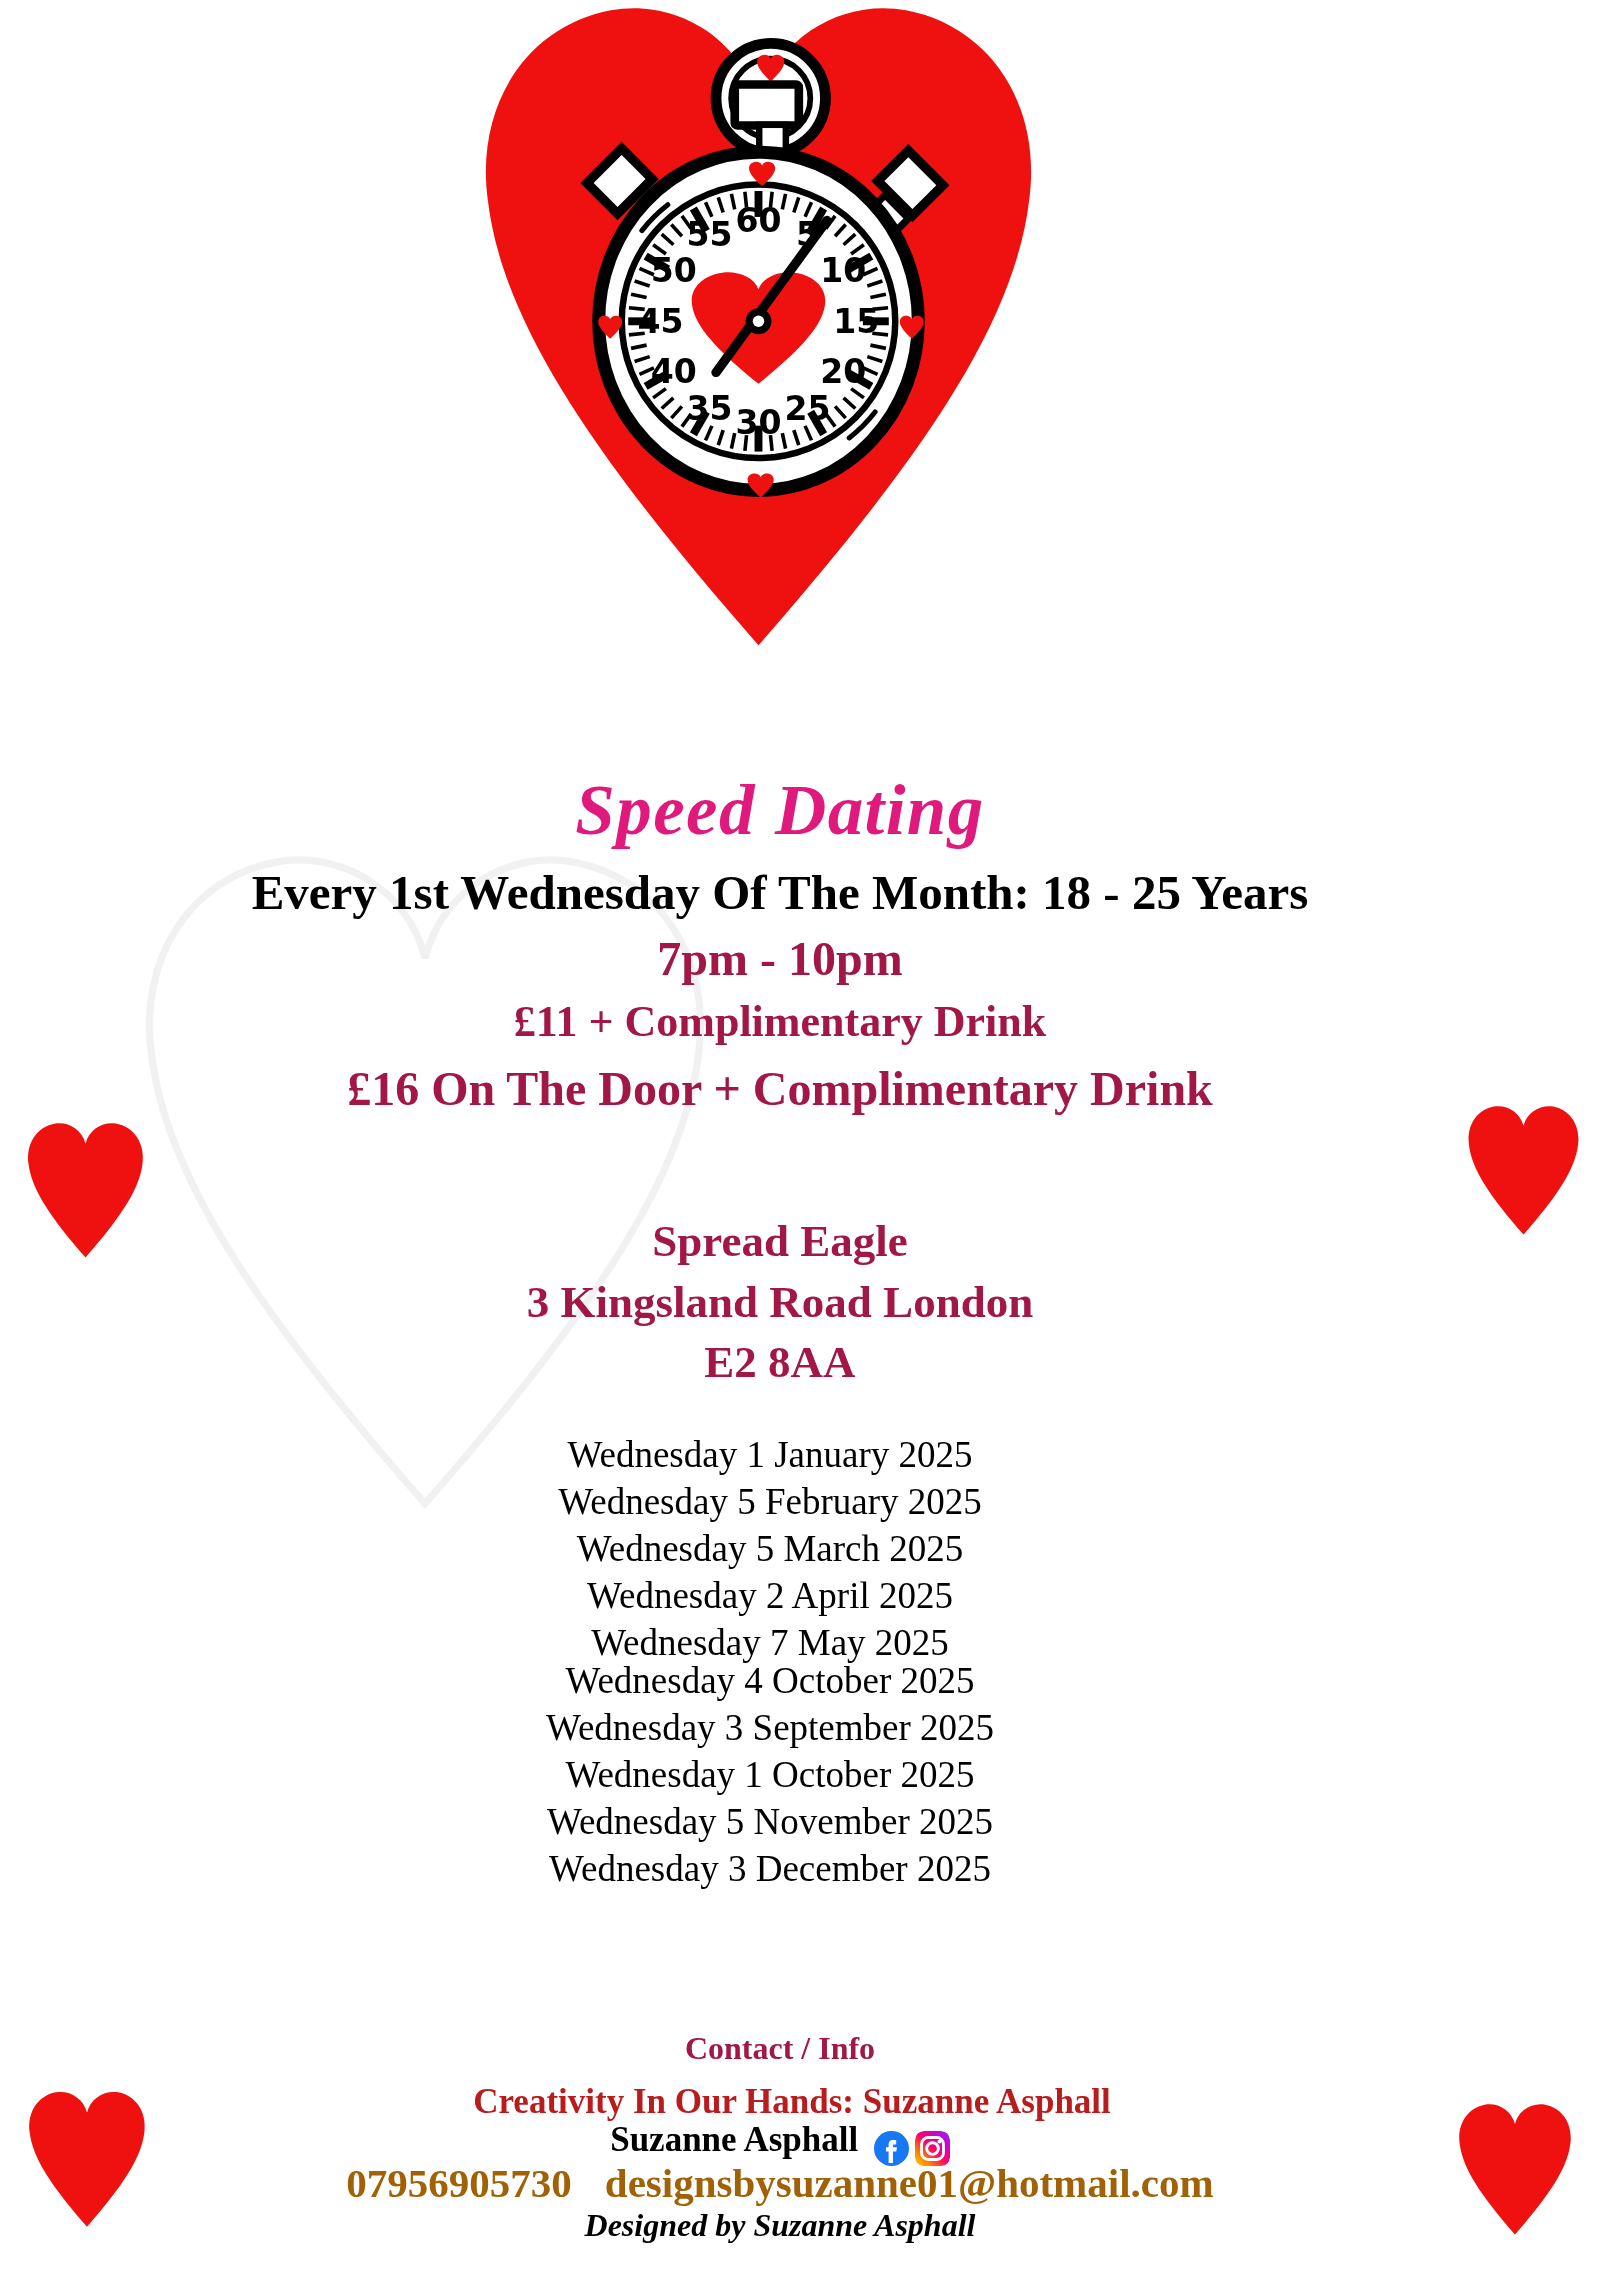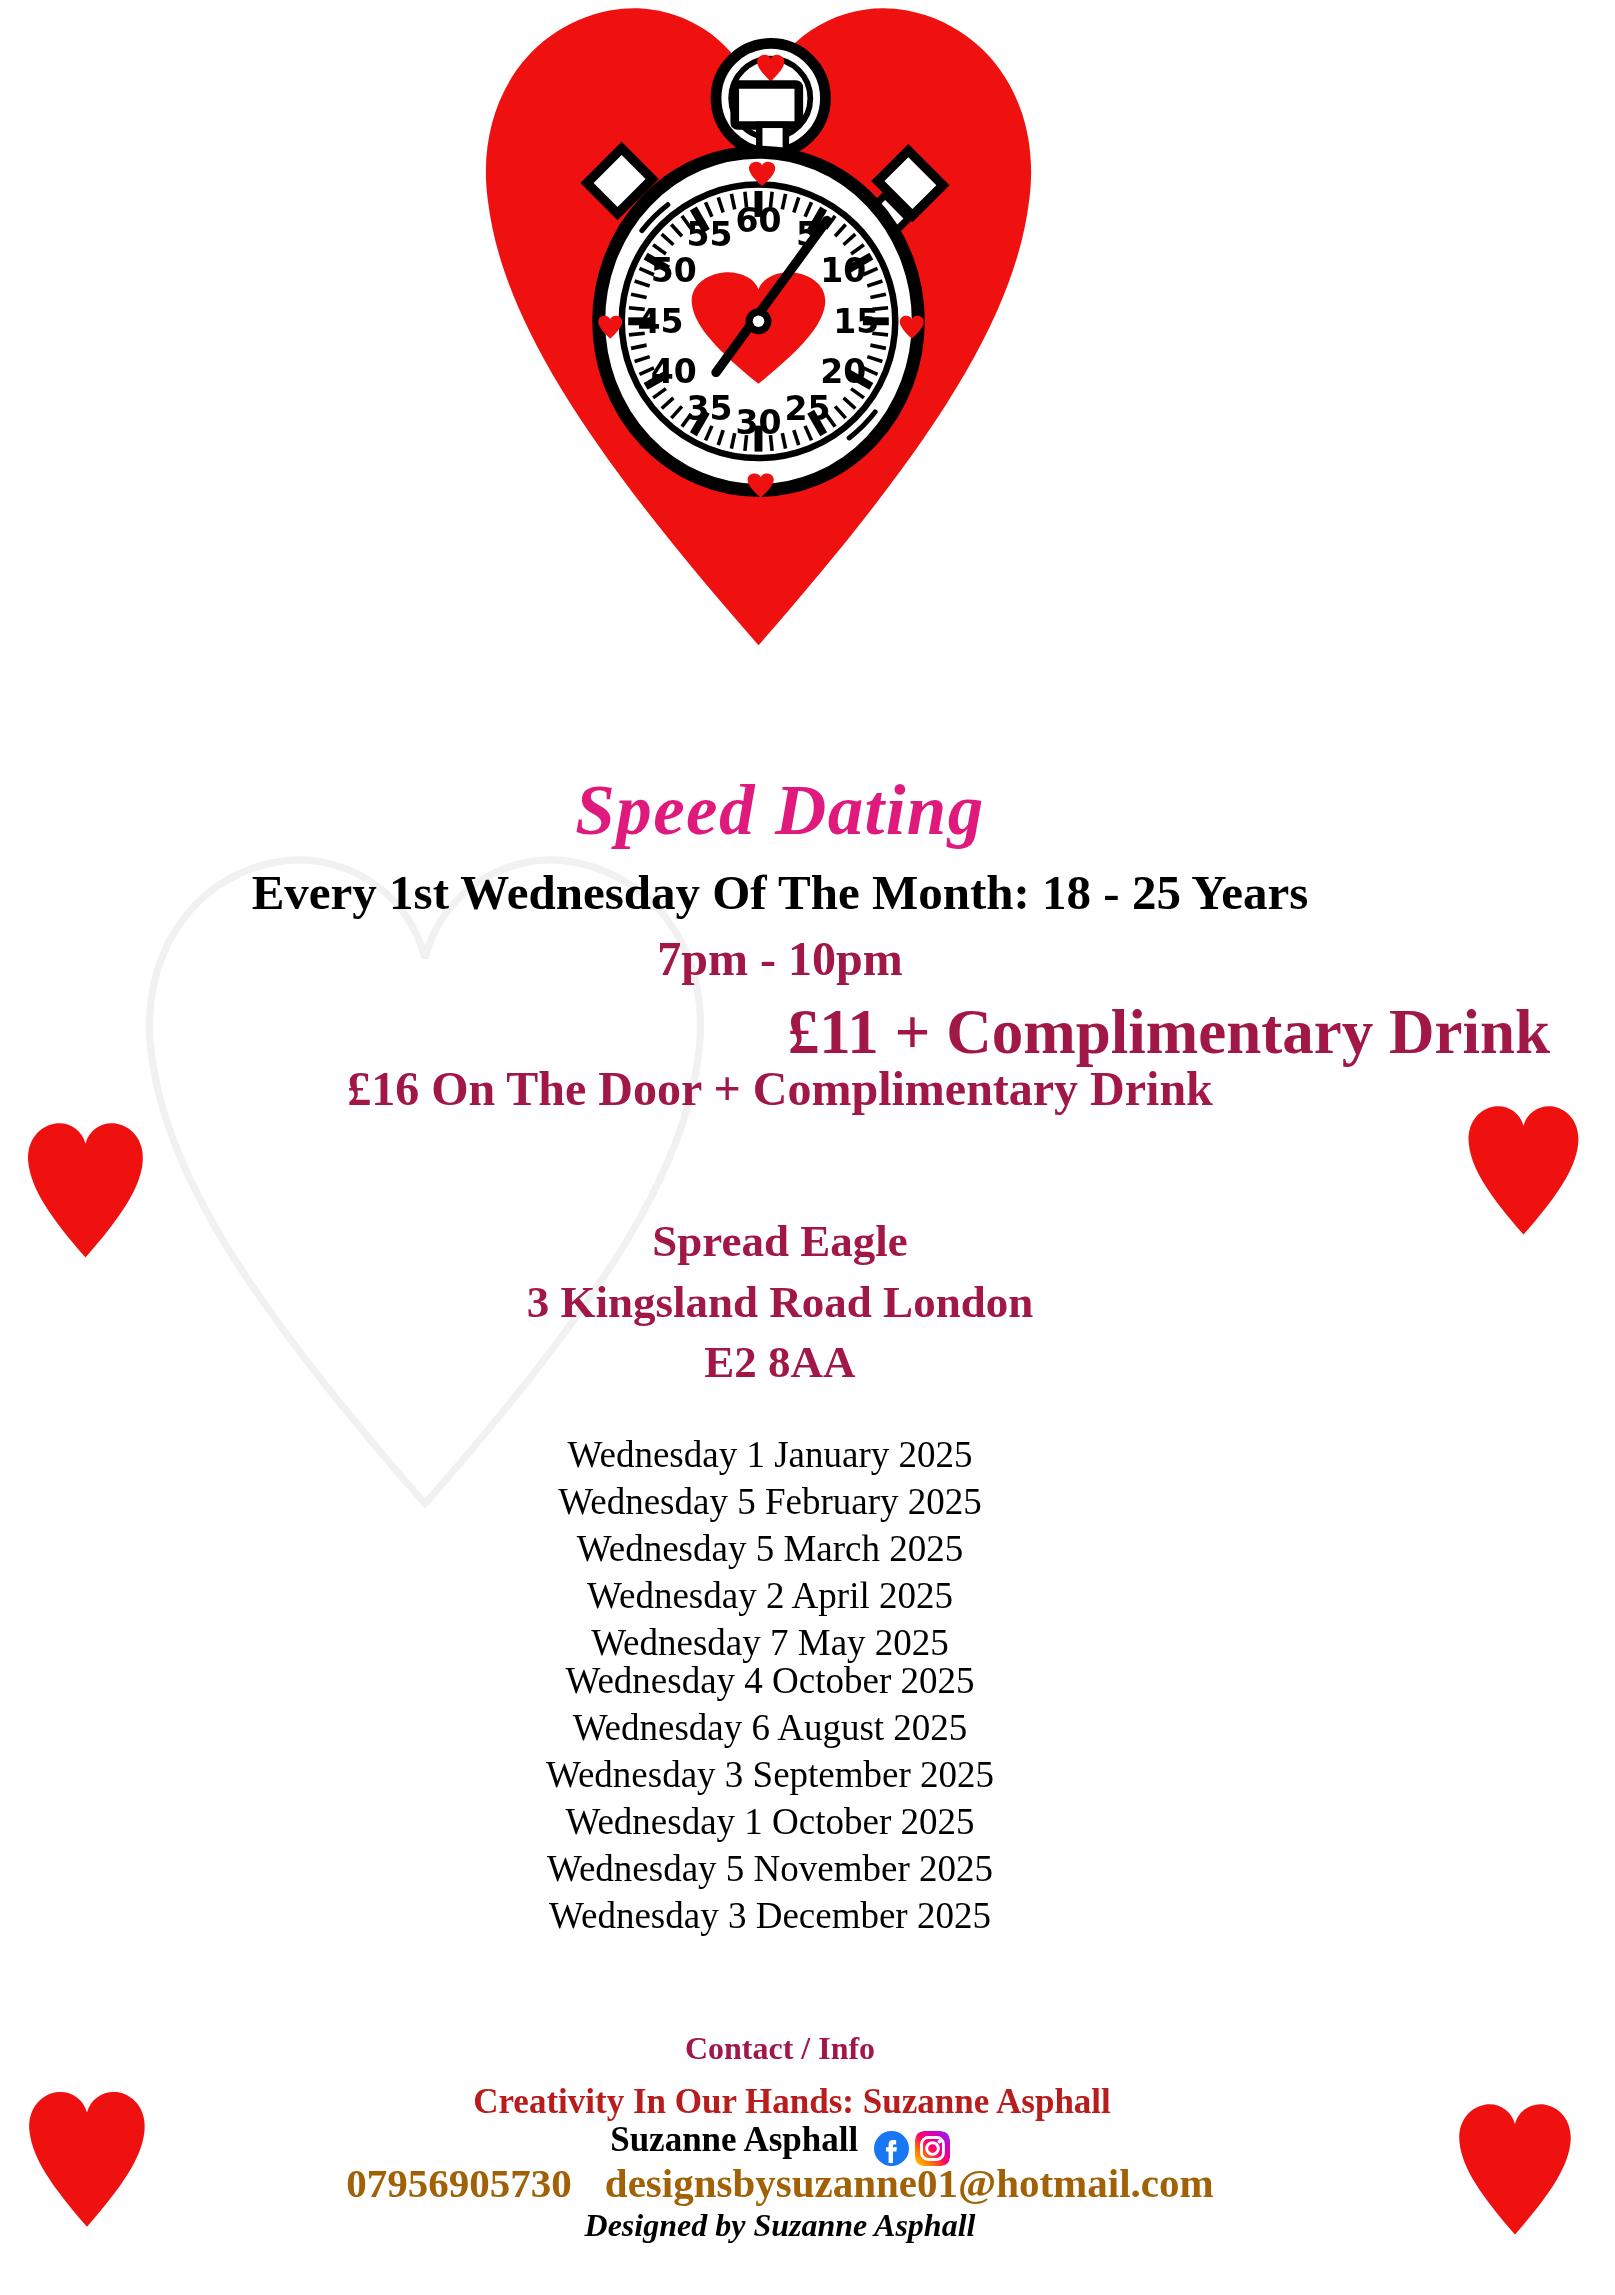--- a/index.html
+++ b/index.html
@@ -4,21 +4,21 @@
 <style>
   html,body{margin:0;padding:0;}
   body{
     width:1615px;height:2295px;position:relative;background:#ffffff;
     font-family:"Liberation Serif", serif;overflow:hidden;
   }
   .line{position:absolute;left:10px;width:1540px;text-align:center;font-weight:bold;white-space:nowrap;}
   .title{top:770px;font-size:71px;font-style:italic;color:#E0197C;letter-spacing:1.4px;}
   .schedule{top:864px;font-size:49px;color:#000000;}
   .time{top:931px;font-size:48px;color:#A21845;}
-  .price1{top:996px;font-size:63px;color:#A21845;text-align:right;}
+  .price1{top:996px;font-size:44px;color:#A21845;}
   .price2{top:1061px;font-size:48px;color:#A21845;}
   .venue-name{top:1215px;font-size:45px;color:#A21845;font-family:Liberation Serif, serif;}
   .venue-street{top:1276px;font-size:45px;color:#A21845;}
   .venue-postcode{top:1336px;font-size:45px;color:#A21845;}
   .dates{position:absolute;left:0;top:1431px;width:1540px;text-align:center;
          font-weight:normal;font-size:37px;color:#000000;line-height:47px;}
   .dates .tight{margin-top:-8.6px;}
   .dates .loose{margin-top:10px;}
   .contact-heading{top:2030px;font-size:32px;color:#A21845;}
   .company{top:2082px;font-size:35px;color:#b91c1c;margin-left:12px;}
@@ -172,21 +172,20 @@
 <div class="line venue-street">3 Kingsland Road London</div>
 <div class="line venue-postcode">E2 8AA</div>
 
 <div class="dates">
   <div>Wednesday 1 January 2025</div>
   <div>Wednesday 5 February 2025</div>
   <div>Wednesday 5 March 2025</div>
   <div>Wednesday 2 April 2025</div>
   <div>Wednesday 7 May 2025</div>
   <div class="tight">Wednesday 4 October 2025</div>
-  <div>Wednesday 6 August 2025</div>
   <div>Wednesday 3 September 2025</div>
   <div>Wednesday 1 October 2025</div>
   <div>Wednesday 5 November 2025</div>
   <div>Wednesday 3 December 2025</div>
 </div>
 
 <div class="line contact-heading">Contact / Info</div>
 <div class="line company">Creativity In Our Hands: Suzanne Asphall</div>
 
 <div class="line name-row">

